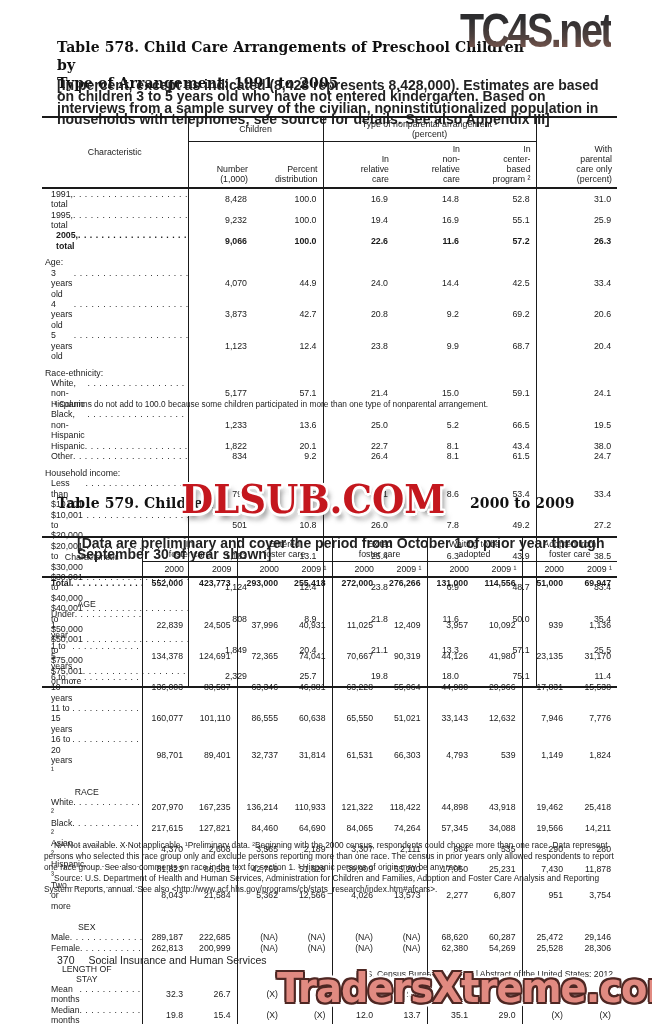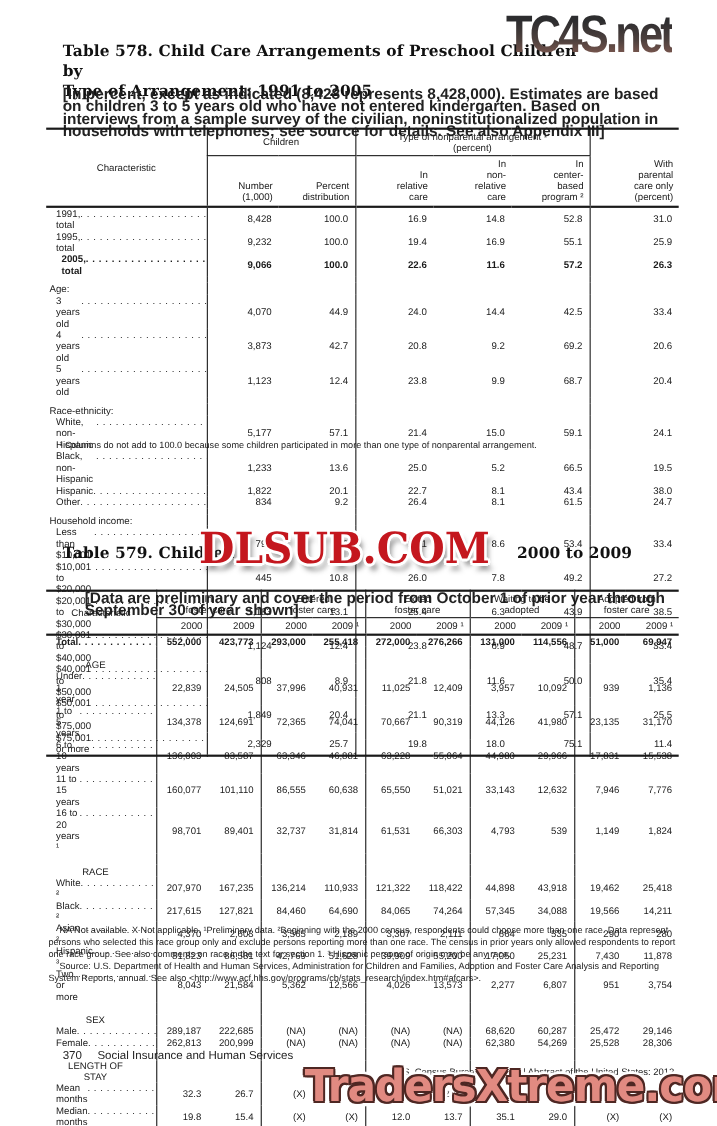--- a/index.html
+++ b/index.html
@@ -335,21 +335,21 @@
         <td class="val">53.4</td>
         <td class="val bl">33.4</td>
       </tr>
       <tr>
         <td class="char data">
           <div class="cellflex">
             <span class="lbl">$10,001 to $20,000</span>
             <span class="dots"></span>
           </div>
         </td>
-        <td class="val bl">445</td>
+        <td class="val bl">501</td>
         <td class="val">10.8</td>
         <td class="val bl">26.0</td>
         <td class="val">7.8</td>
         <td class="val">49.2</td>
         <td class="val bl">27.2</td>
       </tr>
       <tr>
         <td class="char data">
           <div class="cellflex">
             <span class="lbl">$20,001 to $30,000</span>

